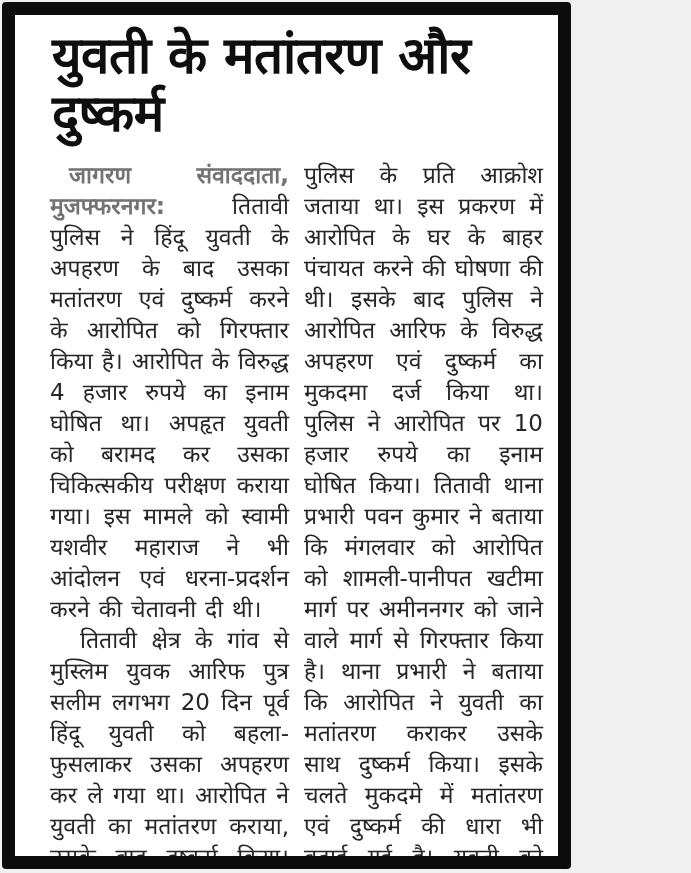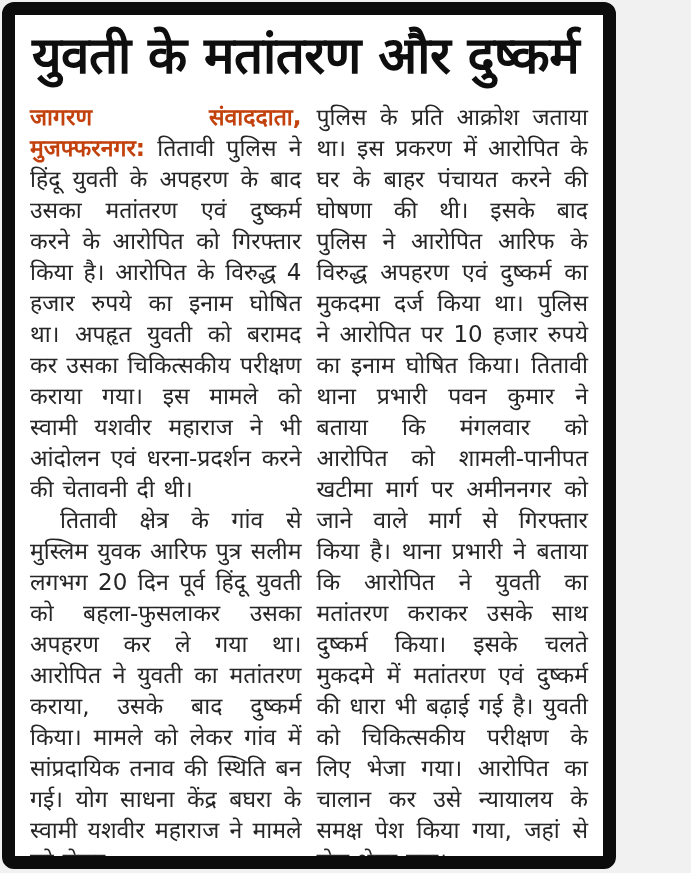--- a/index.html
+++ b/index.html
@@ -7,27 +7,28 @@
     padding: 0;
     width: 691px;
     height: 873px;
     background: #f1f1f1;
     font-family: "DejaVu Sans", sans-serif;
   }
   .clip-frame {
     position: absolute;
     top: 2px;
     left: 2px;
-    width: 614px;
+    width: 569px;
     height: 867px;
     box-sizing: border-box;
     background: #ffffff;
     border: 13px solid #0c0c0c;
-    border-radius: 12px;
+    border-radius: 4px;
     overflow: hidden;
+    padding-left: 20px;
   }
   .paper {
     padding: 12px 15px 8px 15px;
   }
   .headline {
     margin: 0;
     padding: 0 2px;
     font-size: 51px;
     line-height: 1.14;
     font-weight: 800;
@@ -50,21 +51,22 @@
     word-spacing: 1.5px;
   }
   .column p {
     margin: 0;
   }
   .para-indent {
     text-indent: 30px;
   }
   .dateline {
     font-weight: 700;
-    color: #c2410c;
+    color: #737373;
+    margin-left: 19px;
   }
 </style>
 </head>
 <body>
 
 <div class="clip-frame">
   <div class="paper">
 
     <h1 class="headline">
       <span>युवती के मतांतरण और दुष्कर्म</span><br>

